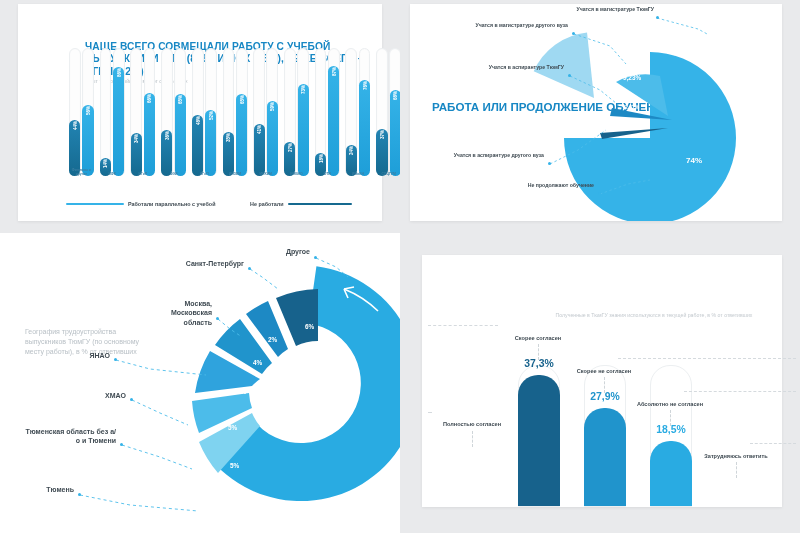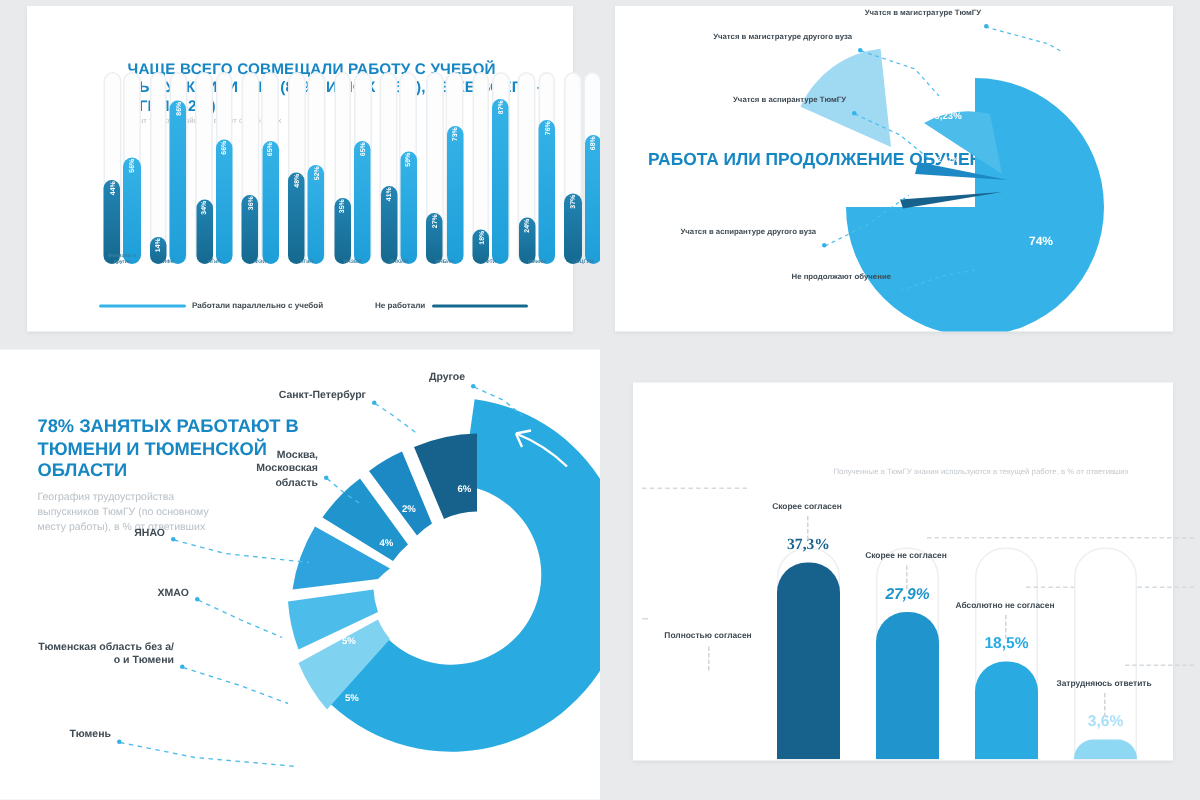--- a/index.html
+++ b/index.html
@@ -327,21 +327,20 @@
 
       <div class="pieval" style="left:257px;top:44px;">18,12%</div>
       <div class="pieval" style="left:213px;top:70px;">9,23%</div>
       <div class="pieval" style="left:215px;top:100px;font-size:5px;">2,47%</div>
       <div class="pieval" style="left:195px;top:122px;font-size:5px;">1,15%</div>
       <div class="pieval" style="left:276px;top:152px;font-size:8px;">74%</div>
     </div>
   </section>
 
   <section class="panel" id="p3">
-    <div class="dn-title">78% ЗАНЯТЫХ РАБОТАЮТ В ТЮМЕНИ И ТЮМЕНСКОЙ ОБЛАСТИ</div>
     <div class="dn-sub">География трудоустройства выпускников ТюмГУ (по основному месту работы), в % от ответивших</div>
 
     <svg class="overlay" viewBox="0 0 400 300" preserveAspectRatio="none">
       <g>
         <path d="M300 150 m0 -118 a118 118 0 1 1 -83 201 l41 -41 a60 60 0 1 0 42 -102 z" transform="rotate(8 300 150)" fill="#29abe2"></path>
         <g>
           <path d="M224 236 A112 112 0 0 1 205 205 L258 176 A52 52 0 0 0 266 189 Z" transform="translate(-6,4)" fill="#7fd3f0"></path>
           <path d="M203 200 A112 112 0 0 1 196 168 L253 160 A52 52 0 0 0 256 175 Z" transform="translate(-4,0)" fill="#4cbcea"></path>
           <path d="M197 164 A112 112 0 0 1 212 122 L262 150 A52 52 0 0 0 254 157 Z" transform="translate(-2,-4)" fill="#2fa3dd"></path>
           <path d="M215 118 A112 112 0 0 1 240 92 L272 136 A52 52 0 0 0 262 147 Z" transform="translate(0,-6)" fill="#2094cc"></path>
@@ -394,50 +393,44 @@
   <section class="panel" id="p4">
     <div class="card">
       <div class="b-sub">Полученные в ТюмГУ знания используются в текущей работе, в % от ответивших</div>
       <div id="bc4" style="position:absolute;left:10px;right:6px;top:74px;bottom:0;">
           <div class="clab" style="left: 6px; width: 68px; bottom: 78.45px;">Полностью согласен</div>
           <div style="position: absolute; width: 0px; border-left: 0.7px dashed rgb(207, 213, 217); height: 16px; left: 40px; bottom: 60.45px;"></div>
           <div class="hline" style="left: -4px; width: 4px; bottom: 94.45px;"></div>
           <div class="vgrp" style="left: 86px;">
             <div class="vtrack">
               <div class="vfill" style="height: 130.55px; background: rgb(23, 98, 140);"></div>
-              <div class="vval" style="color: rgb(23, 98, 140); bottom: 136.55px; font-family: Liberation Serif, serif;">37,3%</div>
+              <div class="vval" style="color: rgb(23, 98, 140); bottom: 136.55px;">37,3%</div>
             </div>
           </div>
           <div class="clab" style="left: 72px; width: 68px; bottom: 164.55px;">Скорее согласен</div>
           <div style="position: absolute; width: 0px; border-left: 0.7px dashed rgb(207, 213, 217); height: 16px; left: 106px; bottom: 146.55px;"></div>
           <div class="hline" style="left: -4px; width: 70px; bottom: 180.55px;"></div>
-          <div class="vgrp" style="left: 152px; font-style: italic;">
+          <div class="vgrp" style="left: 152px;">
             <div class="vtrack">
               <div class="vfill" style="height: 97.65px; background: rgb(32, 148, 204);"></div>
               <div class="vval" style="color: rgb(32, 148, 204); bottom: 103.65px;">27,9%</div>
             </div>
           </div>
           <div class="clab" style="left: 138px; width: 68px; bottom: 131.65px;">Скорее не согласен</div>
           <div style="position: absolute; width: 0px; border-left: 0.7px dashed rgb(207, 213, 217); height: 16px; left: 172px; bottom: 113.65px;"></div>
           <div class="hline" style="left: 186px; width: 178px; bottom: 147.65px;"></div>
           <div class="vgrp" style="left: 218px;">
             <div class="vtrack">
               <div class="vfill" style="height: 64.75px; background: rgb(41, 171, 226);"></div>
               <div class="vval" style="color: rgb(41, 171, 226); bottom: 70.75px; text-align: center;">18,5%</div>
             </div>
           </div>
           <div class="clab" style="left: 204px; width: 68px; bottom: 98.75px;">Абсолютно не согласен</div>
           <div style="position: absolute; width: 0px; border-left: 0.7px dashed rgb(207, 213, 217); height: 16px; left: 238px; bottom: 80.75px;"></div>
           <div class="hline" style="left: 252px; width: 112px; bottom: 114.75px;"></div>
-          <div class="vgrp" style="left: 284px;">
-            <div class="vtrack">
-              <div class="vfill" style="height: 12.6px; background: rgb(142, 216, 243);"></div>
-              <div class="vval" style="color: rgb(169, 224, 246); bottom: 18.6px;">3,6%</div>
-            </div>
-          </div>
           <div class="clab" style="left: 270px; width: 68px; bottom: 46.6px;">Затрудняюсь ответить</div>
           <div style="position: absolute; width: 0px; border-left: 0.7px dashed rgb(207, 213, 217); height: 16px; left: 304px; bottom: 28.6px;"></div>
           <div class="hline" style="left: 318px; width: 46px; bottom: 62.6px;"></div>
         </div>
     </div>
   </section>
 
 </div>
 
 </body></html>

